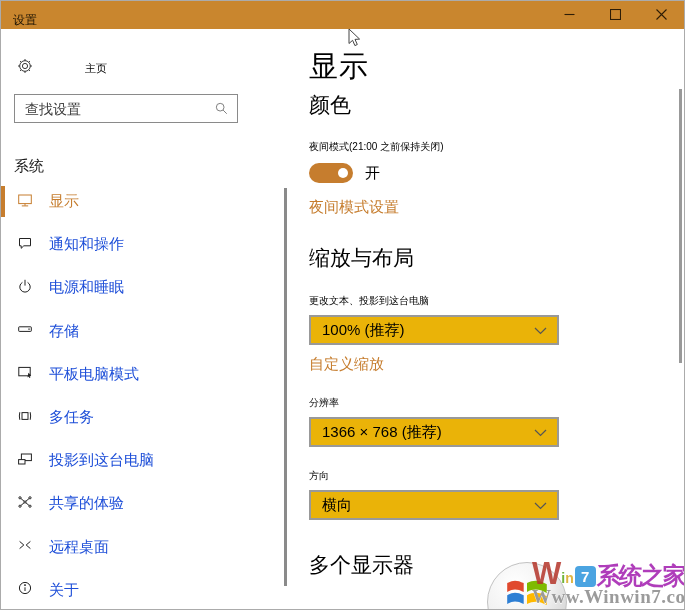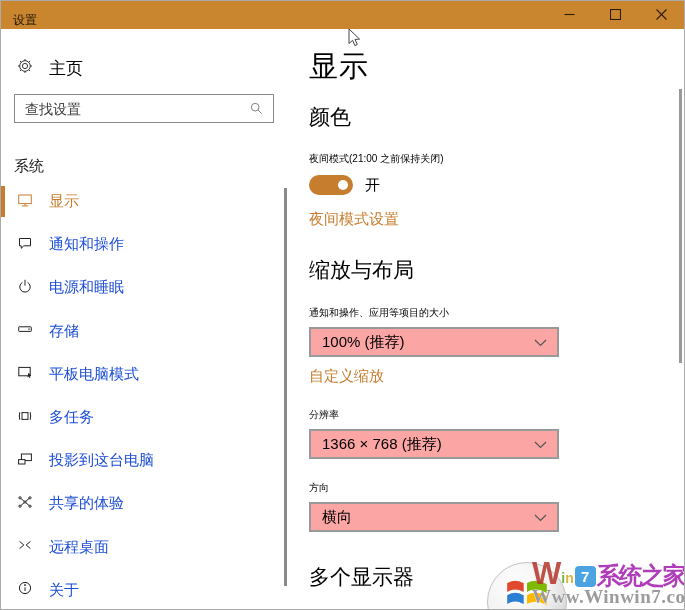--- a/index.html
+++ b/index.html
@@ -9,48 +9,48 @@
 
   
   .titlebar { position:absolute; top:0; left:0; right:0; height:28px; background:#C9862E; display:flex; align-items:flex-end; }
   .titlebar-title { font-size:12px; color:#1c1303; margin-left:12px; flex:1; }
   .win-btn { width:46px; height:28px; display:flex; align-items:center; justify-content:center; }
   .win-btn svg { stroke:#2e1d06; stroke-width:1.1; fill:none; }
 
   
   .sidebar { position:absolute; top:28px; left:0; width:290px; bottom:0; background:#fff; }
   .home-row { position:absolute; top:25px; left:16px; display:flex; align-items:center; gap:16px; height:28px; }
-  .home-row .label { font-size:17px; }
-  .searchbox { position:absolute; top:65px; left:13px; width:260px; height:29px; border:1px solid #8a8a8a; background:#fff; display:flex; align-items:center; }
+  .home-row .label { font-size:11px;margin-left:36px; }
+  .searchbox { position:absolute; top:65px; left:13px; width:224px; height:29px; border:1px solid #8a8a8a; background:#fff; display:flex; align-items:center; }
   .searchbox input { flex:1; border:none; outline:none; font-size:14px; padding:0 8px 0 10px; color:#3b3b3b; font-family:inherit; background:transparent; }
   .searchbox input::placeholder { color:#3b3b3b; opacity:1; }
   .searchbox .mag { margin-right:9px; display:flex; }
   .section-label { position:absolute; top:128px; left:13px; font-size:15px; color:#1a1a1a; }
   .nav { position:absolute; top:151px; left:0; right:0; }
   .nav-item { position:relative; height:43.2px; display:flex; align-items:center; gap:16px; padding-left:16px; cursor:default; }
   .nav-item .label { font-size:15px; color:#1d4ed8; }
   .nav-item svg { stroke:#222; fill:none; stroke-width:1; }
   .nav-item.selected .label { color:#C67D2E; }
   .nav-item.selected svg { stroke:#C67D2E; }
   .nav-item.selected::before { content:""; position:absolute; left:0; top:6px; bottom:6px; width:4px; background:#C67D2E; }
   .sidebar-scroll { position:absolute; left:283px; top:159px; width:3px; height:398px; background:#8a8a8a; }
 
   
   .content { position:absolute; top:28px; left:290px; right:0; bottom:0; padding:18px 0 0 18px; }
   .page-title { font-size:29px; font-weight:400; letter-spacing:1px; }
   h2.sec { font-size:21px; font-weight:400; }
-  .sec-color { margin-top:16px; }
+  .sec-color { margin-top:4px; }
   .field-label { font-size:10px; margin-top:21px; }
   .toggle-row { margin-top:9px; display:flex; align-items:center; gap:12px; }
   .toggle { width:44px; height:20px; border-radius:10px; background:#C67D2E; position:relative; }
   .toggle .knob { position:absolute; right:5px; top:5px; width:10px; height:10px; border-radius:50%; background:#fff; }
   .toggle-state { font-size:15px; }
   .link { display:block; margin-top:15px; font-size:15px; color:#C67D2E; text-decoration:none; width:max-content; }
   .sec-scale { margin-top:27px; }
-  .select { margin-top:7px; width:250px; height:30px; border:2px solid #999; background:#fca5a5; display:flex; align-items:center; padding:0 10px 0 11px; }
+  .select { margin-top:7px; width:250px; height:30px; border:2px solid #999; background:#eab308; display:flex; align-items:center; padding:0 10px 0 11px; }
   .select .value { flex:1; font-size:15px; }
   .select svg { stroke:#555; fill:none; stroke-width:1.2; }
   .lbl2 { margin-top:22px; }
   .lbl3 { margin-top:22px; }
   .link2 { margin-top:10px;text-align:right; }
   .sec-multi { margin-top:31px; }
 
   
   .content-scroll { position:absolute; right:2px; top:88px; width:3px; height:274px; background:#999; }
 
@@ -225,21 +225,21 @@
     <div class="field-label">夜间模式(21:00 之前保持关闭)</div>
     <div class="toggle-row">
       <div class="toggle">
           <div class="knob"></div>
         </div>
       <span class="toggle-state">开</span>
     </div>
     <a class="link" href="#">夜间模式设置</a>
 
     <h2 class="sec sec-scale">缩放与布局</h2>
-    <div class="field-label lbl2">通知和操作、应用等项目的大小</div>
+    <div class="field-label lbl2">更改文本、投影到这台电脑</div>
     <div class="select">
       <span class="value">100% (推荐)</span>
       <span><svg width="13" height="8" viewBox="0 0 13 8">
             <path d="M1 1 L6.5 6.5 L12 1"></path>
           </svg></span>
     </div>
     <a class="link link2" href="#">自定义缩放</a>
 
     <div class="field-label lbl2">分辨率</div>
     <div class="select">

